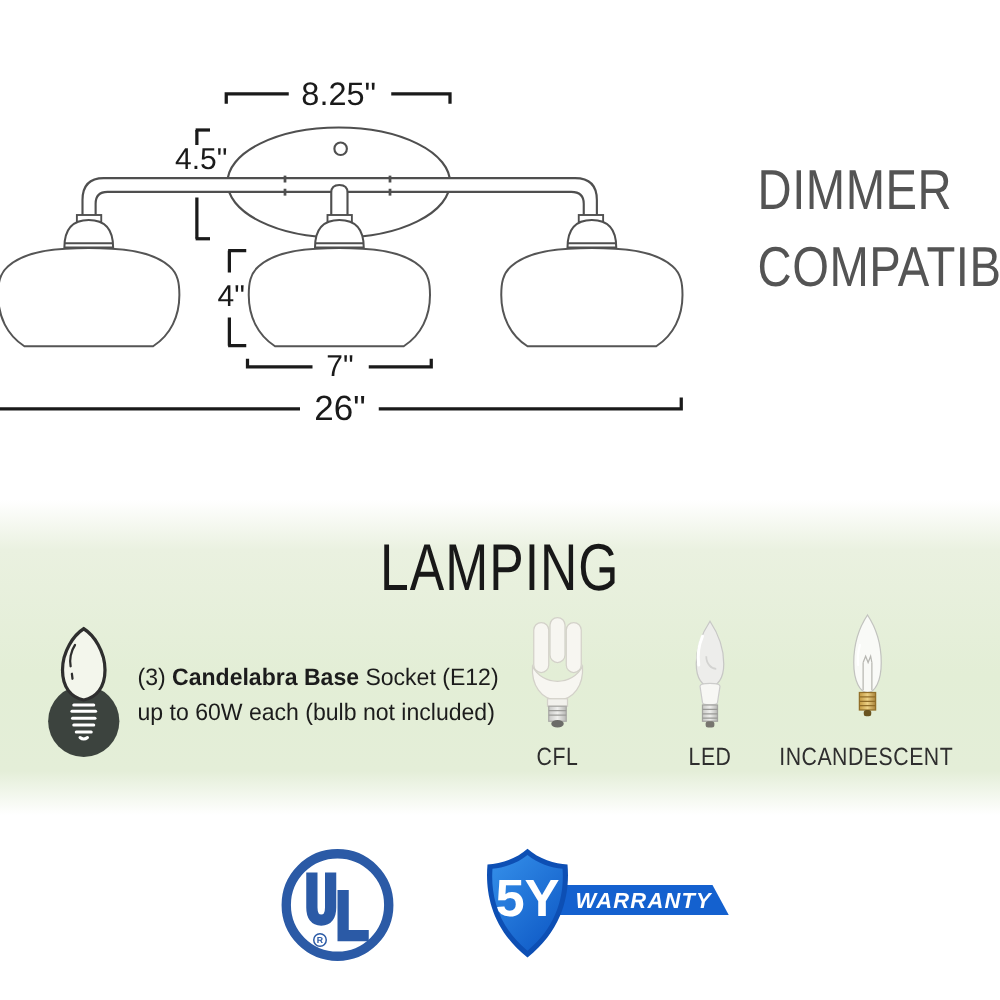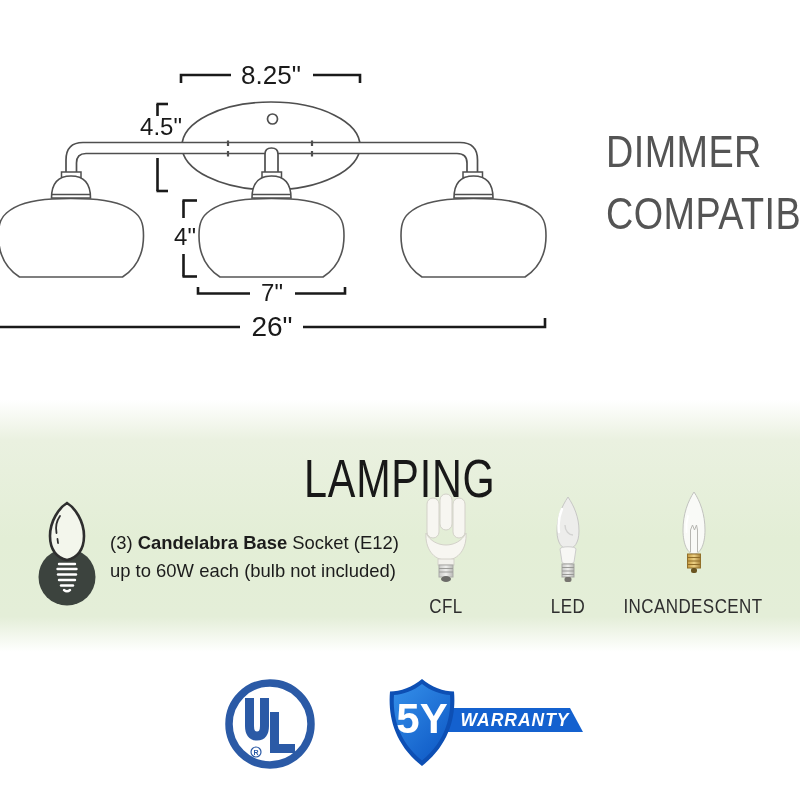--- a/index.html
+++ b/index.html
@@ -18,21 +18,21 @@
     font-size:45px;line-height:62px;color:#545454;
     letter-spacing:.5px;white-space:nowrap;
     transform:scaleX(.84);transform-origin:left top;
   }
 
   
   #lamping-panel{
     position:absolute;left:0;top:400px;width:800px;height:252px;
     background:linear-gradient(180deg,#ffffff 0%,#eaf1e0 16%,#e3eed6 55%,#e4eed8 86%,#ffffff 100%);
   }
-  #lamping-title-wrap{position:absolute;left:0;top:424px;width:800px;text-align:center;margin-top:24px;}
+  #lamping-title-wrap{position:absolute;left:0;top:424px;width:800px;text-align:center;}
   #lamping-title{
     display:inline-block;font-size:53px;color:#181818;letter-spacing:1px;
     transform:scaleX(.78);transform-origin:center top;white-space:nowrap;
   }
   #socket-info{
     position:absolute;left:110px;top:529px;width:330px;
     font-size:19px;line-height:28px;color:#1c1c1c;white-space:nowrap;
     transform:scaleX(.97);transform-origin:left top;
   }
   #socket-info b{font-weight:bold;}

